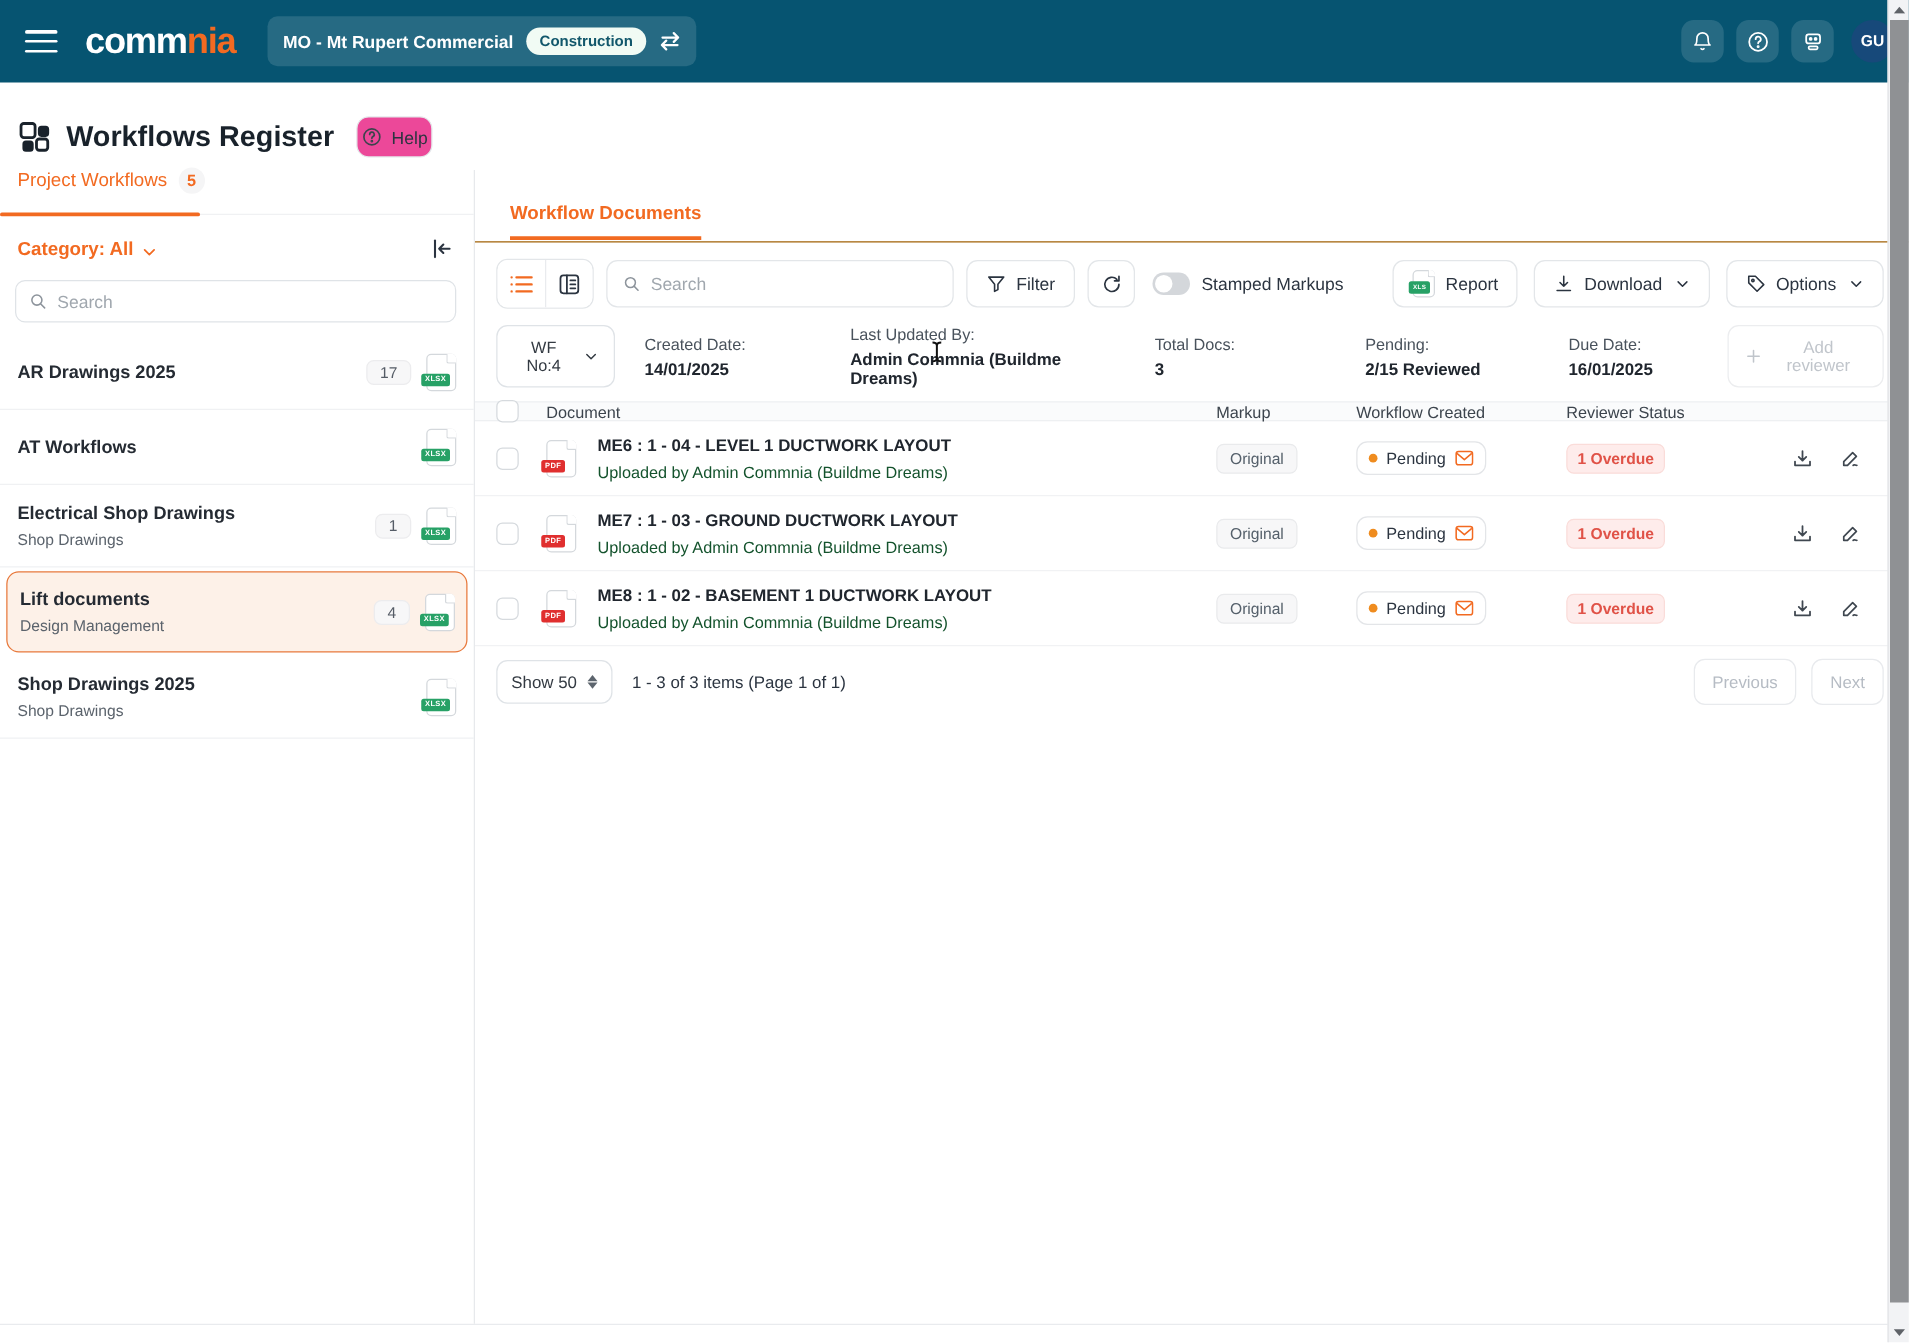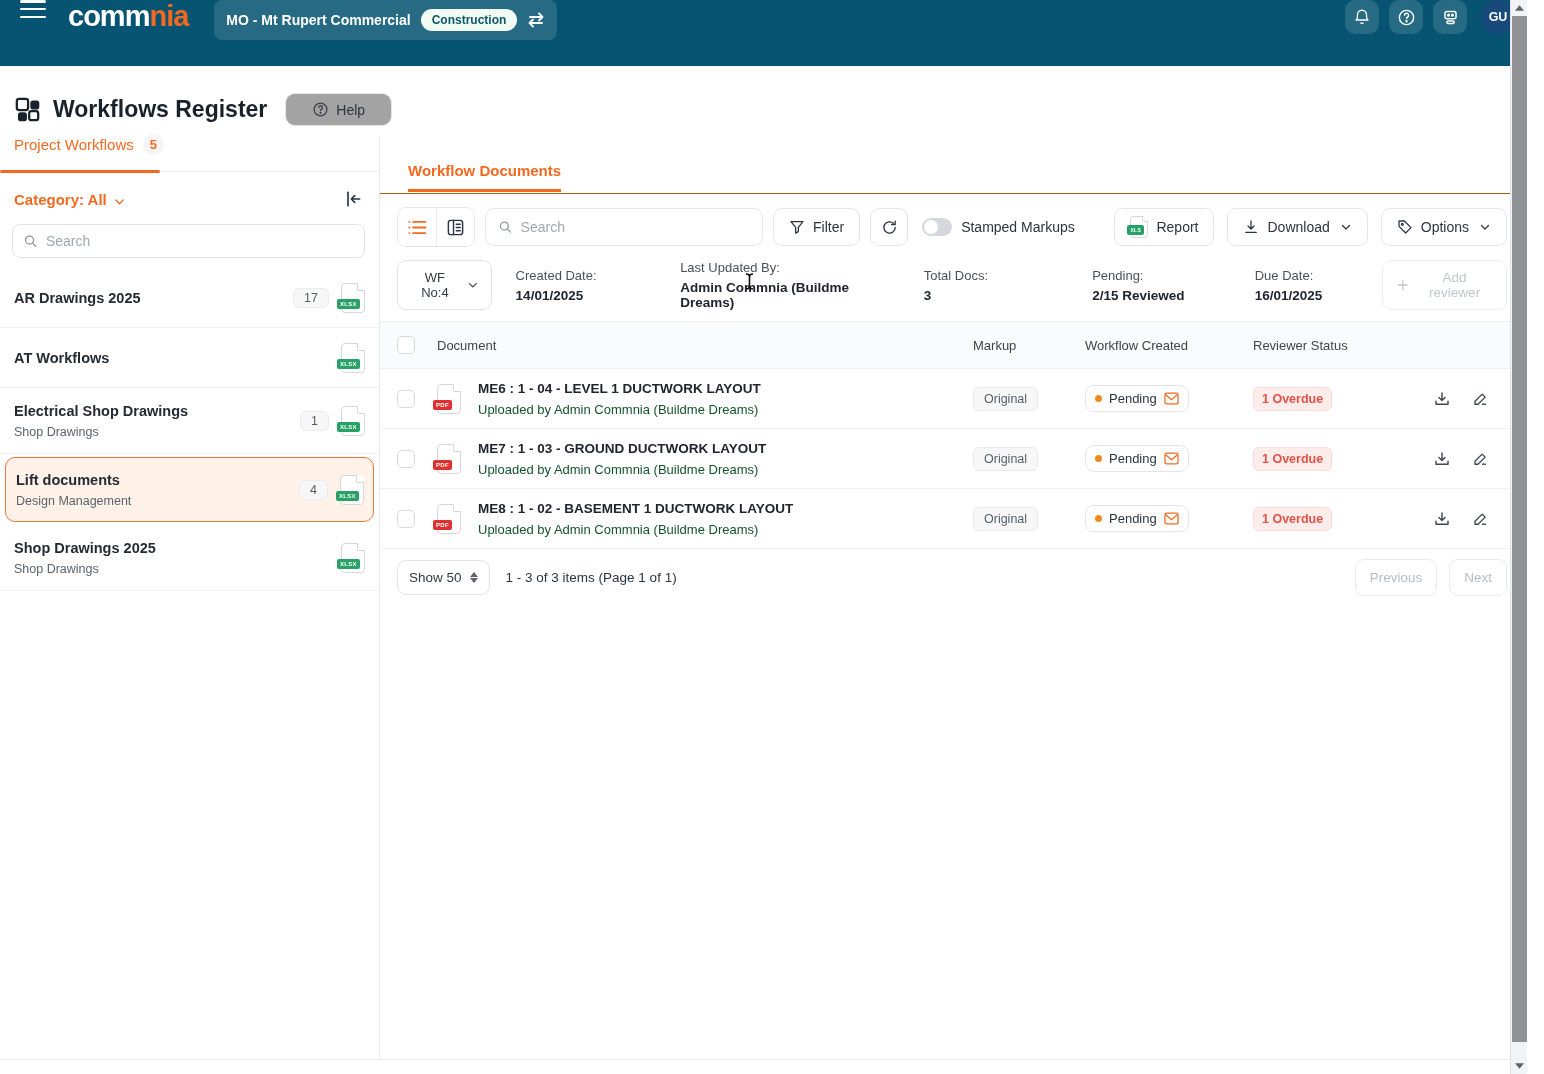--- a/index.html
+++ b/index.html
@@ -1,37 +1,37 @@
 <!DOCTYPE html>
 <html><head>
 <meta charset="utf-8">
 <style>
   * { margin:0; padding:0; box-sizing:border-box; }
   html,body { width:1544px; height:1074px; overflow:hidden; background:#fff;
     font-family:"Liberation Sans", sans-serif; color:#232a31; }
   .page { position:relative; width:1527px; height:1074px; }
 
   
-  .topbar { height:66px; background:#065471; display:flex; align-items:flex-start; padding:0 12px 0 20px; }
+  .topbar { height:66px; background:#065471; display:flex; align-items:center; padding:0 12px 0 20px; }
   .hamburger { width:26px; height:18px; display:flex; flex-direction:column; justify-content:space-between; cursor:pointer; margin-right:22px; }
   .hamburger span { height:2.5px; background:#fff; border-radius:2px; }
   .logo { font-size:29px; font-weight:bold; letter-spacing:-1px; margin-right:26px; }
   .logo .l1 { color:#fff; } .logo .l2 { color:#f26a21; }
   .proj-pill { display:flex; align-items:center; gap:10px; background:rgba(255,255,255,.13); border-radius:8px; height:40px; padding:17px 12px; }
   .proj-name { color:#fff; font-size:14px; font-weight:bold; }
   .proj-phase { background:#f1fbf4; color:#11576b; font-size:12px; font-weight:bold; padding:4px 11px; border-radius:13px; }
   .swap-ic { color:#fff; }
   .top-right { margin-left:auto; display:flex; align-items:center; gap:10px; }
   .tb-btn { width:34px; height:34px; border-radius:10px; background:rgba(255,255,255,.13); display:flex; align-items:center; justify-content:center; cursor:pointer; }
   .avatar { width:34px; height:34px; border-radius:50%; background:#17497a; color:#fff; font-size:12.5px; font-weight:bold; display:flex; align-items:center; justify-content:center; margin-left:4px; }
 
   
   .title-block { padding:17px 0 0 14px; height:70px; display:flex; align-items:center; gap:12px; }
   .page-title { font-size:23px; font-weight:bold; color:#19222b; }
-  .help-btn { margin-left:6px; display:flex; align-items:center; gap:7px; border:1px solid #e4e7ea; border-radius:10px; padding:7px 26px; font-size:14px; color:#2b3440; cursor:pointer; background:#a3a3a3; }
+  .help-btn { margin-left:6px; display:flex; align-items:center; gap:7px; border:1px solid #e4e7ea; border-radius:10px; padding:7px 3px; font-size:14px; color:#2b3440; cursor:pointer; background:#ec4899; }
 
   
   .cols { display:flex; height:924px; border-bottom:1px solid #e9ebee; }
   .left-col { width:380px; border-right:1px solid #e7e9ec; }
   .main-col { flex:1; }
 
   .left-tabs { height:36px; position:relative; border-bottom:1px solid #f0f1f3; padding-left:14px; display:flex; align-items:flex-start; gap:9px; }
   .ptab { color:#f26a21; font-size:15px; font-weight:normal; cursor:pointer; }
   .ptab-badge { background:#f5f5f6; color:#f26a21; font-size:13px; font-weight:bold; width:21px; height:21px; border-radius:50%; display:flex; align-items:center; justify-content:center; margin-top:-2px; }
   .ptab-underline { position:absolute; left:0; bottom:-2px; width:160px; height:3px; background:#f26a21; border-radius:2px; }
@@ -78,21 +78,21 @@
   .chev { margin-left:2px; }
 
   .info-row { margin:13px 20px 0 17px; display:flex; align-items:center; }
   .wf-btn { display:flex; align-items:center; gap:7px; border:1px solid #dfe3e7; border-radius:9px; padding:9px 12px; font-size:13px; color:#333a42; cursor:pointer; background:#fff; }
   .inf { margin-left:24px; }
   .inf .lab { font-size:13px; color:#49525c; }
   .inf .val { font-size:13.5px; font-weight:bold; color:#20262e; margin-top:5px; }
   .inf.w1{width:144px} .inf.w2{width:225px} .inf.w3{width:148px} .inf.w4{width:142px} .inf.w5{width:130px}
   .add-reviewer { margin-left:auto; display:flex; align-items:center; gap:7px; border:1px solid #ecedef; border-radius:9px; padding:9px 13px; font-size:13.5px; color:#c0c5cb; background:#fff; cursor:pointer; }
 
-  .thead { margin-top:11px; background:#fafbfc; border-top:1px solid #eef0f2; border-bottom:1px solid #eef0f2; height:48px; display:flex; align-items:center; padding-left:17px; font-size:13px; color:#3c444d; }
+  .thead { margin-top:11px; background:#fafbfc; border-top:1px solid #eef0f2; border-bottom:1px solid #eef0f2; height:16px; display:flex; align-items:center; padding-left:17px; font-size:13px; color:#3c444d; }
   .col-cb { width:40px; display:flex; align-items:center; }
   .col-doc { flex:1; display:flex; align-items:center; gap:17px; }
   .col-markup { width:112px; }
   .col-wf { width:168px; }
   .col-rev { width:158px; }
   .col-act { width:116px; display:flex; align-items:center; justify-content:flex-end; gap:21px; padding-right:12px; }
   .cbx { width:18px; height:18px; border:1.5px solid #d6dade; border-radius:5px; background:#fff; cursor:pointer; }
 
   .trow { display:flex; align-items:center; height:60px; border-bottom:1px solid #f1f2f4; padding-left:17px; }
   .doc-title { font-size:13.5px; font-weight:bold; color:#20262e; }

